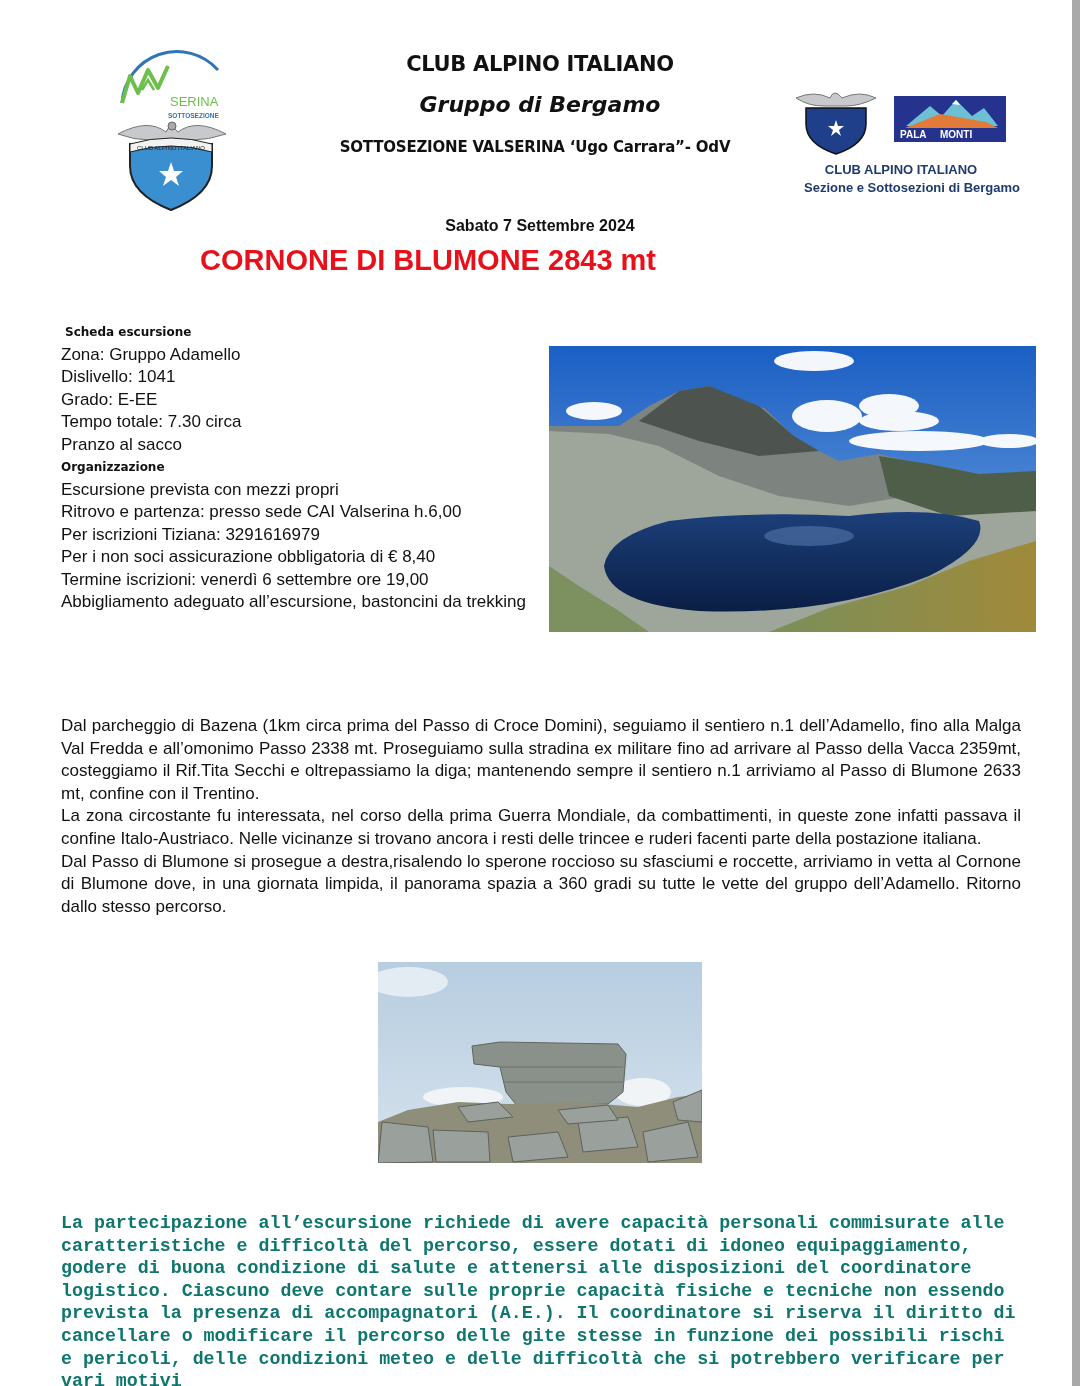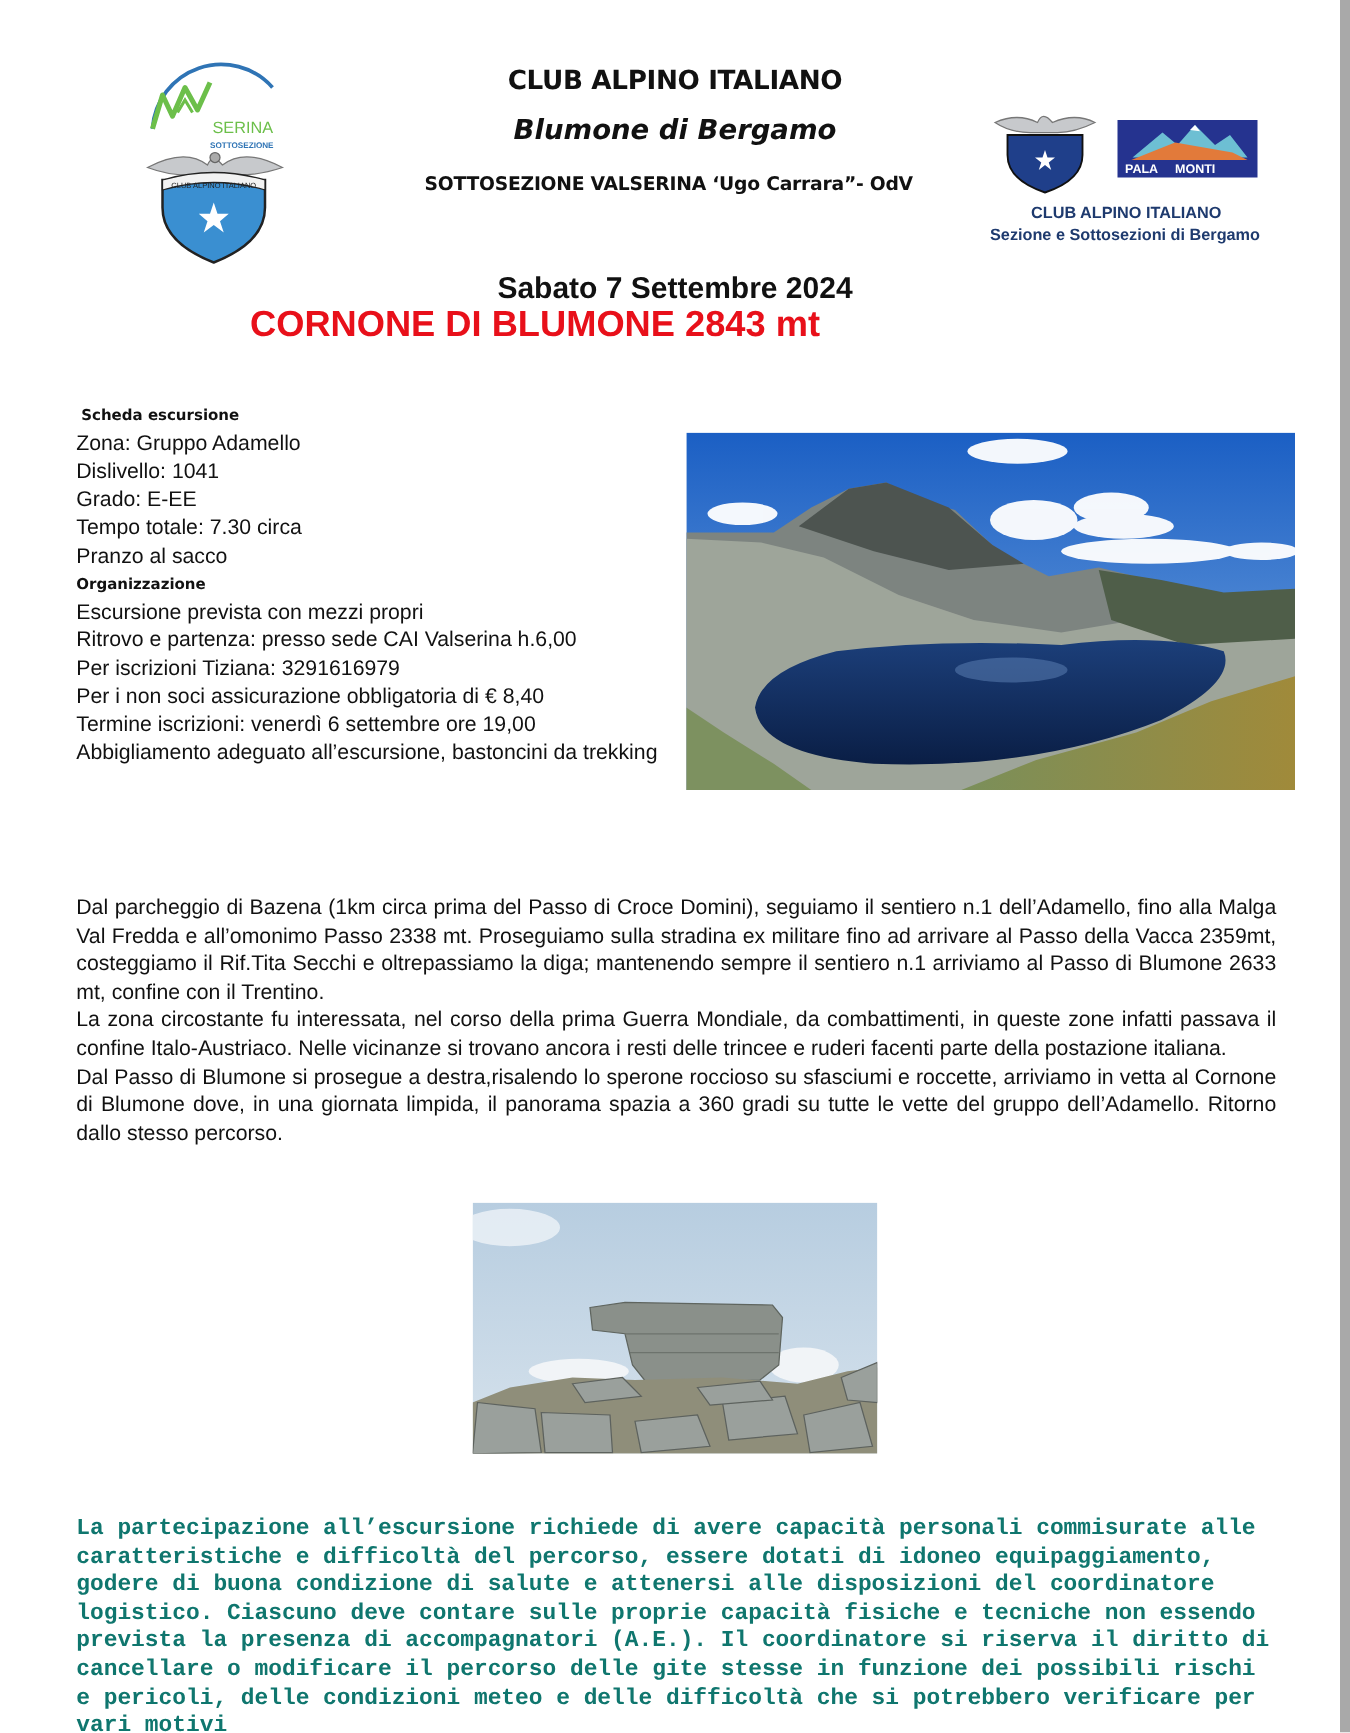--- a/index.html
+++ b/index.html
@@ -11,23 +11,23 @@
     .edge { position: absolute; top: 0; right: 0; width: 8px; height: 1386px; background: #a9a9a9; }
     .abs { position: absolute; }
 
     
     .logo-left { left: 108px; top: 48px; width: 126px; height: 166px; }
     .logo-right { left: 790px; top: 86px; width: 222px; height: 112px; }
     .h-club { left: 300px; top: 52px; width: 480px; text-align: center; font-family: "DejaVu Sans", sans-serif; font-weight: bold; font-size: 21px; letter-spacing: -0.3px; }
     .h-sez { left: 300px; top: 92px; width: 480px; text-align: center; font-family: "DejaVu Sans", sans-serif; font-style: italic; font-weight: bold; font-size: 22px; }
     .h-sotto { left: 280px; top: 138px; width: 510px; text-align: center; font-family: "DejaVu Sans", sans-serif; font-weight: bold; font-size: 15px; letter-spacing: -0.2px; }
     .right-cap1 { left: 790px; top: 162px; width: 222px; text-align: center; font-weight: bold; font-size: 13px; color: #1e3a6e; }
-    .right-cap2 { left: 780px; top: 180px; width: 240px; text-align: center; font-weight: bold; font-size: 13px; color: #1e3a6e; }
+    .right-cap2 { left: 780px; top: 180px; width: 240px; text-align: right; font-weight: bold; font-size: 13px; color: #1e3a6e; }
 
-    .date { left: 240px; top: 217px; width: 600px; text-align: center; font-weight: bold; font-size: 24px; }
+    .date { left: 240px; top: 217px; width: 600px; text-align: center; font-weight: bold; font-size: 16px; }
     .title { left: 200px; top: 244px; width: 680px; text-align: left; font-weight: bold; font-size: 29px; color: #e8101a; }
 
     
     .info { left: 61px; top: 321px; width: 490px; font-size: 17px; line-height: 22.5px; }
     .info .sec-head { font-family: "DejaVu Sans", sans-serif; font-weight: bold; font-size: 12px; line-height: 22.5px; }
     .info .sec-head.first { padding-left: 4px; }
     .info .row { white-space: nowrap; }
 
     .photo-lake { left: 549px; top: 346px; width: 487px; height: 286px; overflow: hidden; }
     .photo-rock { left: 378px; top: 962px; width: 324px; height: 201px; overflow: hidden; }
@@ -52,21 +52,21 @@
     <path d="M10 86 Q40 70 58 84 Q62 74 70 84 Q88 70 118 86 Q100 92 84 92 L42 92 Q26 92 10 86 Z" fill="#c7c9cc" stroke="#777" stroke-width="1"></path>
     <circle cx="64" cy="78" r="4" fill="#aaa" stroke="#666" stroke-width="1"></circle>
     <path d="M22 96 L104 96 L104 118 Q104 146 63 162 Q22 146 22 118 Z" fill="#3a8fd1" stroke="#222" stroke-width="2"></path>
     <path d="M22 96 Q63 84 104 96 L104 104 Q63 92 22 104 Z" fill="#f2f2f2" stroke="#222" stroke-width="1"></path>
     <text x="63" y="102" text-anchor="middle" font-family="Liberation Sans, sans-serif" font-size="6" fill="#222">CLUB ALPINO ITALIANO</text>
     <polygon points="63,114 66,123 75,123 68,129 71,138 63,132 55,138 58,129 51,123 60,123" fill="#ffffff"></polygon>
   </svg>
 </div>
 
 <div class="abs h-club">CLUB ALPINO ITALIANO</div>
-<div class="abs h-sez">Blumone di Bergamo</div>
+<div class="abs h-sez">Gruppo di Bergamo</div>
 <div class="abs h-sotto">SOTTOSEZIONE VALSERINA ‘Ugo Carrara”- OdV</div>
 
 <div class="abs logo-right">
   <svg width="222" height="76" viewBox="0 0 222 76">
     <path d="M6 12 Q24 4 40 12 Q44 2 52 12 Q70 4 86 12 Q70 20 56 20 L34 20 Q18 20 6 12 Z" fill="#c7c9cc" stroke="#777" stroke-width="1"></path>
     <path d="M16 22 L76 22 L76 38 Q76 58 46 68 Q16 58 16 38 Z" fill="#1f3f8a" stroke="#111" stroke-width="1.5"></path>
     <polygon points="46,34 48,40 54,40 49,44 51,50 46,46 41,50 43,44 38,40 44,40" fill="#ffffff"></polygon>
     <rect x="104" y="10" width="112" height="46" fill="#25338f"></rect>
     <polygon points="116,40 140,20 152,30 166,14 182,30 194,22 208,40" fill="#6dbfd3"></polygon>
     <polygon points="162,18 166,14 170,19" fill="#ffffff"></polygon>

